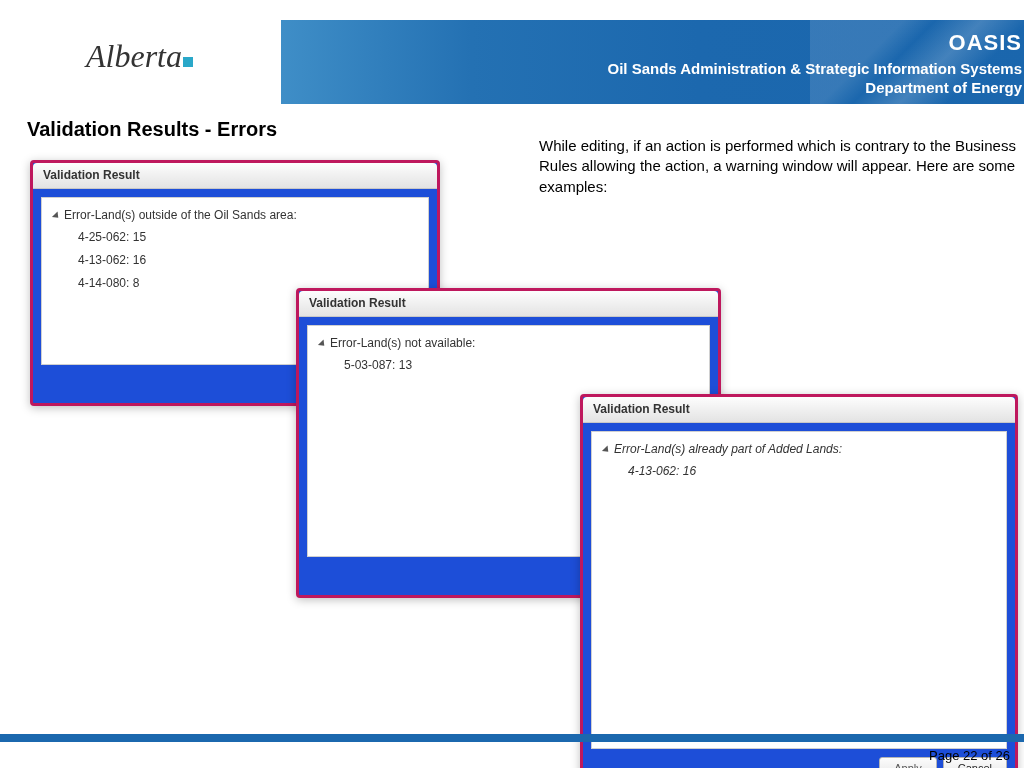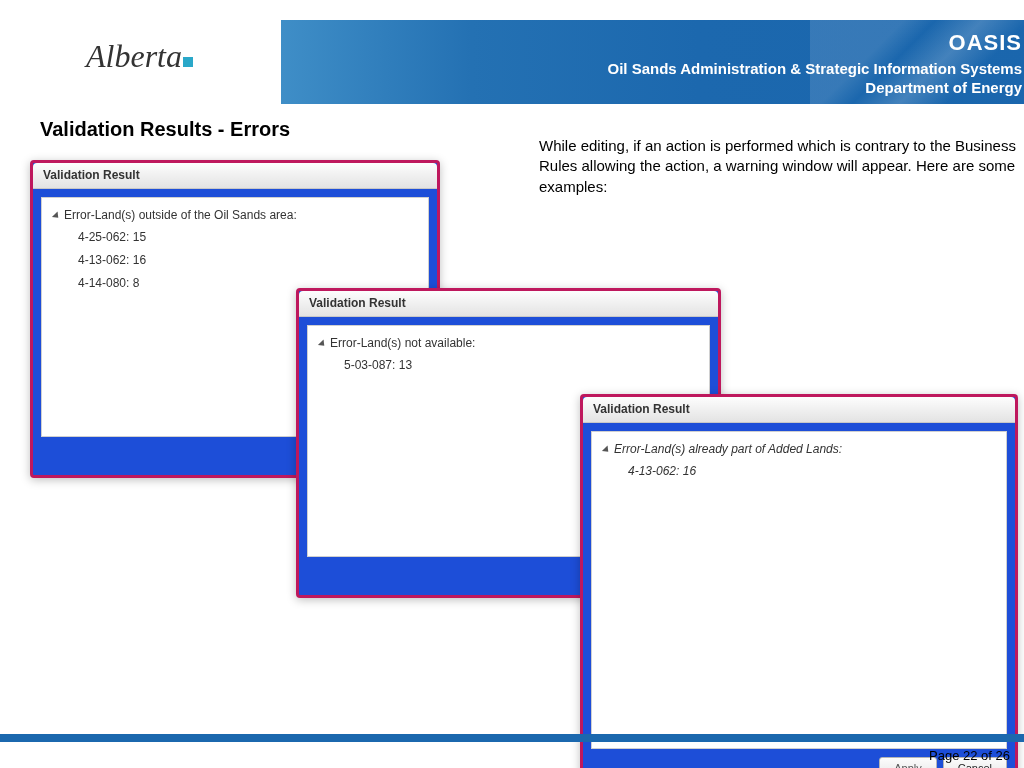--- a/index.html
+++ b/index.html
@@ -14,39 +14,39 @@
   .header-right .sub1 { font-size:15px; font-weight:bold; margin-top:4px; }
   .header-right .sub2 { font-size:15px; font-weight:bold; margin-top:2px; }
   .header-right::before { content:""; position:absolute; top:0; right:0; width:230px; height:84px;
     background: linear-gradient(135deg, rgba(255,255,255,0.12) 30%, rgba(255,255,255,0) 40%, rgba(255,255,255,0.18) 55%, rgba(255,255,255,0) 70%);
     pointer-events:none; }
   .alberta-logo { position:absolute; top:38px; left:70px; }
   .alberta-script { font-family: "Brush Script MT", "Segoe Script", cursive; font-size:32px; font-style:italic; color:#333; }
   .alberta-dot { display:inline-block; width:10px; height:10px; background:#2aa8c9; margin-left:1px; vertical-align:baseline; }
 
   
-  .page-title { position:absolute; top:118px; left:40px; font-size:20px; font-weight:bold; color:#000; }
+  .page-title { position:absolute; top:118px; left:27px; font-size:20px; font-weight:bold; color:#000; }
   .desc { position:absolute; top:136px; left:515px; width:495px; font-size:15px; line-height:1.35; color:#000;margin-left:24px; }
 
   
   .dialog { position:absolute; background:#1d4ed8; border:3px solid #be185d; border-radius:4px;
     box-shadow: 0 2px 10px rgba(0,0,0,0.25); }
   .dialog .titlebar { height:26px; background: linear-gradient(#fdfdfd,#e3e3e3); border-bottom:1px solid #c8c8c8;
     border-radius:4px 4px 0 0; font-size:12px; font-weight:bold; color:#333; padding:5px 0 0 10px; }
   .dialog .inner { background:#fff; border:1px solid #d0d0d0; margin:8px; padding:10px 12px; font-size:12px; color:#333; }
   .entry { display:flex; align-items:flex-start; }
   .tri { display:inline-block; width:0; height:0; border-left:5px solid #555; border-top:4px solid transparent; border-bottom:4px solid transparent; transform:rotate(45deg); margin:4px 5px 0 0; }
   .lands { margin:4px 0 0 24px; line-height:1.9; font-size:12px; color:#333; }
   .btnbar { display:flex; justify-content:flex-end; gap:6px; padding:0 8px 8px 0; }
   .btn { background:linear-gradient(#fcfcfc,#e6e6e6); border:1px solid #b5b5b5; border-radius:3px;
     font-size:11px; color:#555; padding:4px 14px; min-width:54px; text-align:right; }
   .btn.enabled { color:#222; }
 
   #d1 { top:160px; left:30px; width:410px; }
-  #d1 .inner { height:240px; }
+  #d1 .inner { height:168px; }
   #d2 { top:288px; left:296px; width:425px; }
   #d2 .inner { height:232px; }
   #d3 { top:394px; left:580px; width:438px; }
   #d3 .inner { height:318px;font-style:italic; }
 
   
   .footer-bar { position:absolute; top:734px; left:0; width:1024px; height:8px; background:#1b68ae; }
   .page-num { position:absolute; top:748px; right:14px; font-size:13px; color:#000; }
 </style>
 </head>

